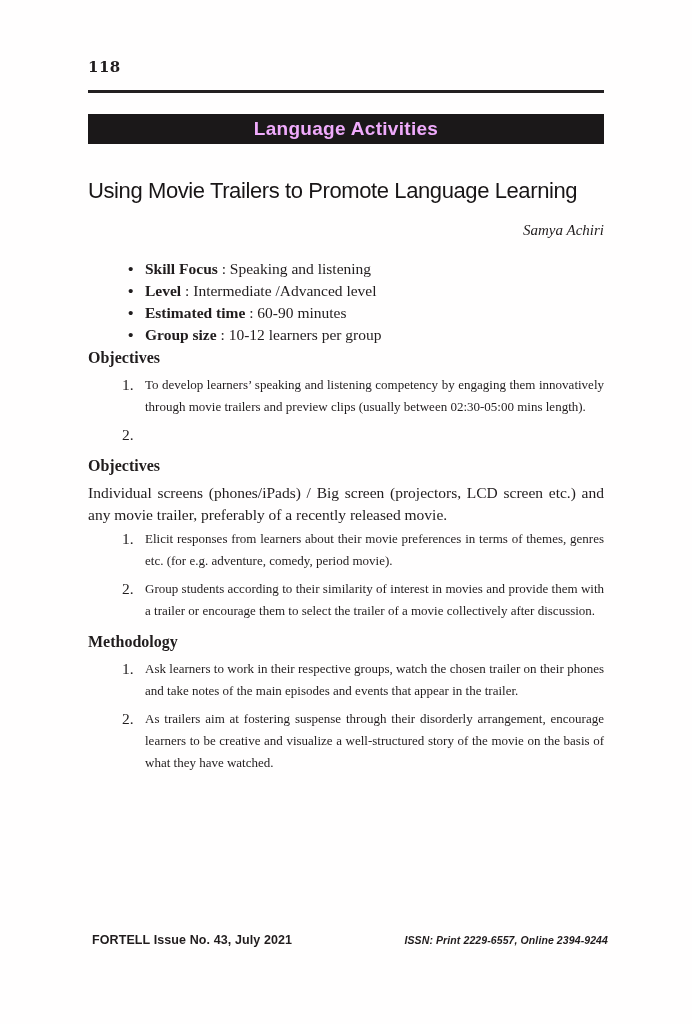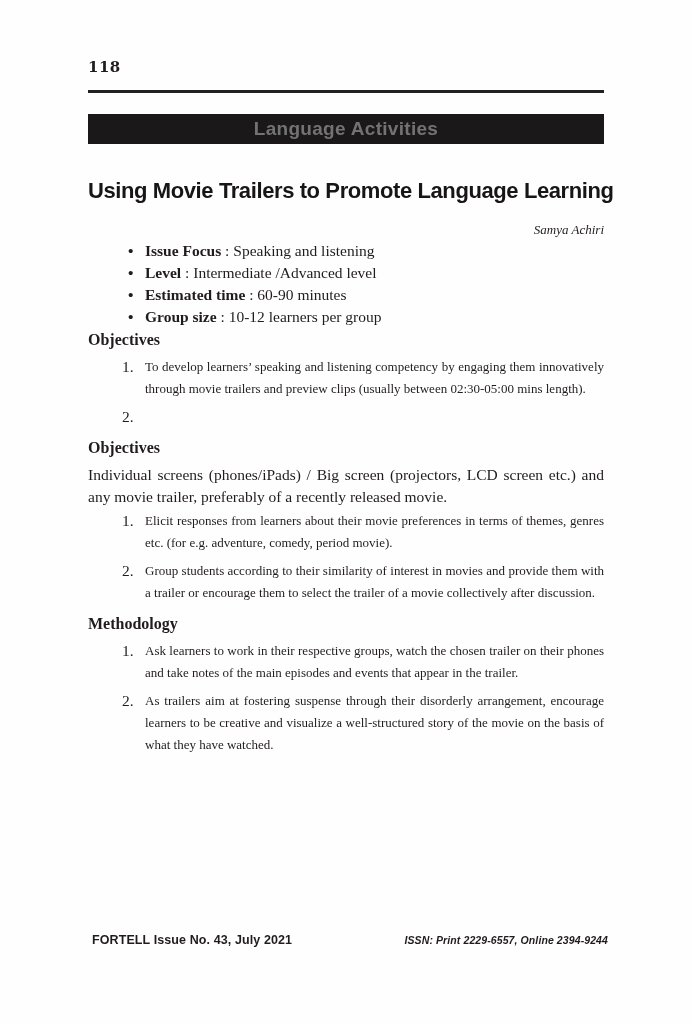--- a/index.html
+++ b/index.html
@@ -31,46 +31,47 @@
     letter-spacing: 0.5px;
     margin-bottom: 14px;
   }
   .top-rule {
     border: none;
     border-top: 3px solid #232021;
     margin: 0 0 21px 0;
   }
   .banner {
     background: #1b1819;
-    color: #737373;
+    color: #f0abfc;
     height: 30px;
     line-height: 30px;
     text-align: center;
     font-family: "Liberation Sans", sans-serif;
     font-weight: bold;
     font-size: 19px;
     letter-spacing: 0.3px;
     margin-bottom: 34px;
   }
   .article-title {
     font-family: "Liberation Sans", sans-serif;
-    font-weight: bold;
+    font-weight: normal;
     font-size: 22px;
     line-height: 26px;
     letter-spacing: -0.4px;
     white-space: nowrap;
     color: #18151 6;
     color: #181516;
     margin-bottom: 16px;
   }
   .author {
     text-align: right;
     font-style: italic;
-    font-size: 13px;
+    font-size: 15px;
     line-height: 20px;
+    margin-bottom: 18px;
   }
   .meta-list {
     margin: 0 0 2px 0;
   }
   .meta-item {
     display: flex;
     font-size: 15.5px;
     line-height: 22px;
     margin-left: 40px;
   }
@@ -138,21 +139,21 @@
       <span>Language Activities</span>
     </div>
 
     <div class="article-title">Using Movie Trailers to Promote Language Learning</div>
 
     <div class="author">Samya Achiri</div>
 
     <div class="meta-list">
       <div class="meta-item">
         <span class="meta-bullet">•</span>
-        <span><b class="meta-label">Issue Focus</b><span> : </span><span>Speaking and listening</span></span>
+        <span><b class="meta-label">Skill Focus</b><span> : </span><span>Speaking and listening</span></span>
       </div>
       <div class="meta-item">
         <span class="meta-bullet">•</span>
         <span><b class="meta-label">Level</b><span> : </span><span>Intermediate /Advanced level</span></span>
       </div>
       <div class="meta-item">
         <span class="meta-bullet">•</span>
         <span><b class="meta-label">Estimated time</b><span> : </span><span>60-90 minutes</span></span>
       </div>
       <div class="meta-item">

